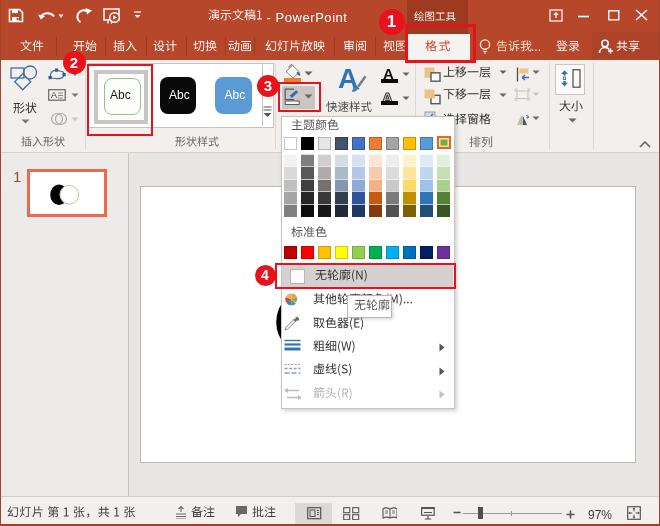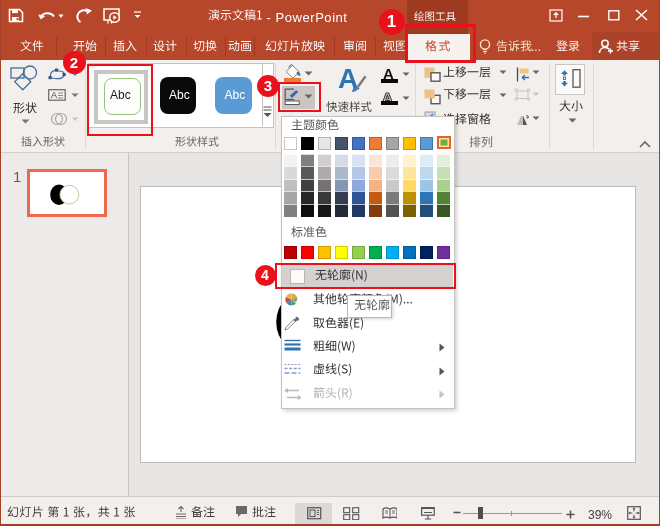--- a/index.html
+++ b/index.html
@@ -336,21 +336,21 @@
     </svg>
 <svg style="position:absolute;left:452.5px;top:511px;" width="8" height="3" viewBox="0 0 8 3">
       <path d="M0.5 1.5h7" stroke="#555" stroke-width="1.6"></path>
     </svg>
 <div style="position:absolute;left:463px;top:512.8px;width:99px;height:1px;background:#9B9997;"></div>
 <div style="position:absolute;left:510.8px;top:510.5px;width:1px;height:5.5px;background:#9B9997;"></div>
 <div style="position:absolute;left:477.5px;top:507px;width:5px;height:11.5px;background:#504E4C;"></div>
 <svg style="position:absolute;left:565.5px;top:509.5px;" width="9" height="9" viewBox="0 0 9 9">
       <path d="M4.5 0.5v8M0.5 4.5h8" stroke="#555" stroke-width="1.6"></path>
     </svg>
-<div style="position:absolute;left:588px;top:507.5px;font:400 12px 'Liberation Sans',sans-serif;color:#3F3E3D;white-space:nowrap;">39%</div>
+<div style="position:absolute;left:588px;top:507.5px;font:400 12px 'Liberation Sans',sans-serif;color:#3F3E3D;white-space:nowrap;">97%</div>
 <svg style="position:absolute;left:627px;top:506px;" width="14" height="14" viewBox="0 0 14 14">
       <rect x="0.7" y="0.7" width="12.6" height="12.6" fill="none" stroke="#555" stroke-width="1.2"></rect>
       <path d="M7 2v3.4M7 12v-3.4M2 7h3.4M12 7h-3.4" stroke="#555" stroke-width="1"></path>
       <path d="M7 1.2l-1.5 2h3zM7 12.8l-1.5-2h3zM1.2 7l2-1.5v3zM12.8 7l-2-1.5v3z" fill="#555"></path>
     </svg>
 <div style="position:absolute;left:0px;top:0px;width:1px;height:526px;background:#A34226;"></div>
 <div style="position:absolute;left:659px;top:0px;width:1px;height:526px;background:#A34226;"></div>
 <div style="position:absolute;left:0px;top:523.5px;width:660px;height:2.5px;background:#A33E24;"></div>
 <div style="position:absolute;left:281px;top:115.5px;width:171.5px;height:291px;background:#fff;border:1px solid #C6C3C1;box-shadow:2px 2px 4px rgba(0,0,0,0.18)"></div>
 <svg style="position:absolute;left:291px;top:119.5px;overflow:visible" width="50" height="16">

